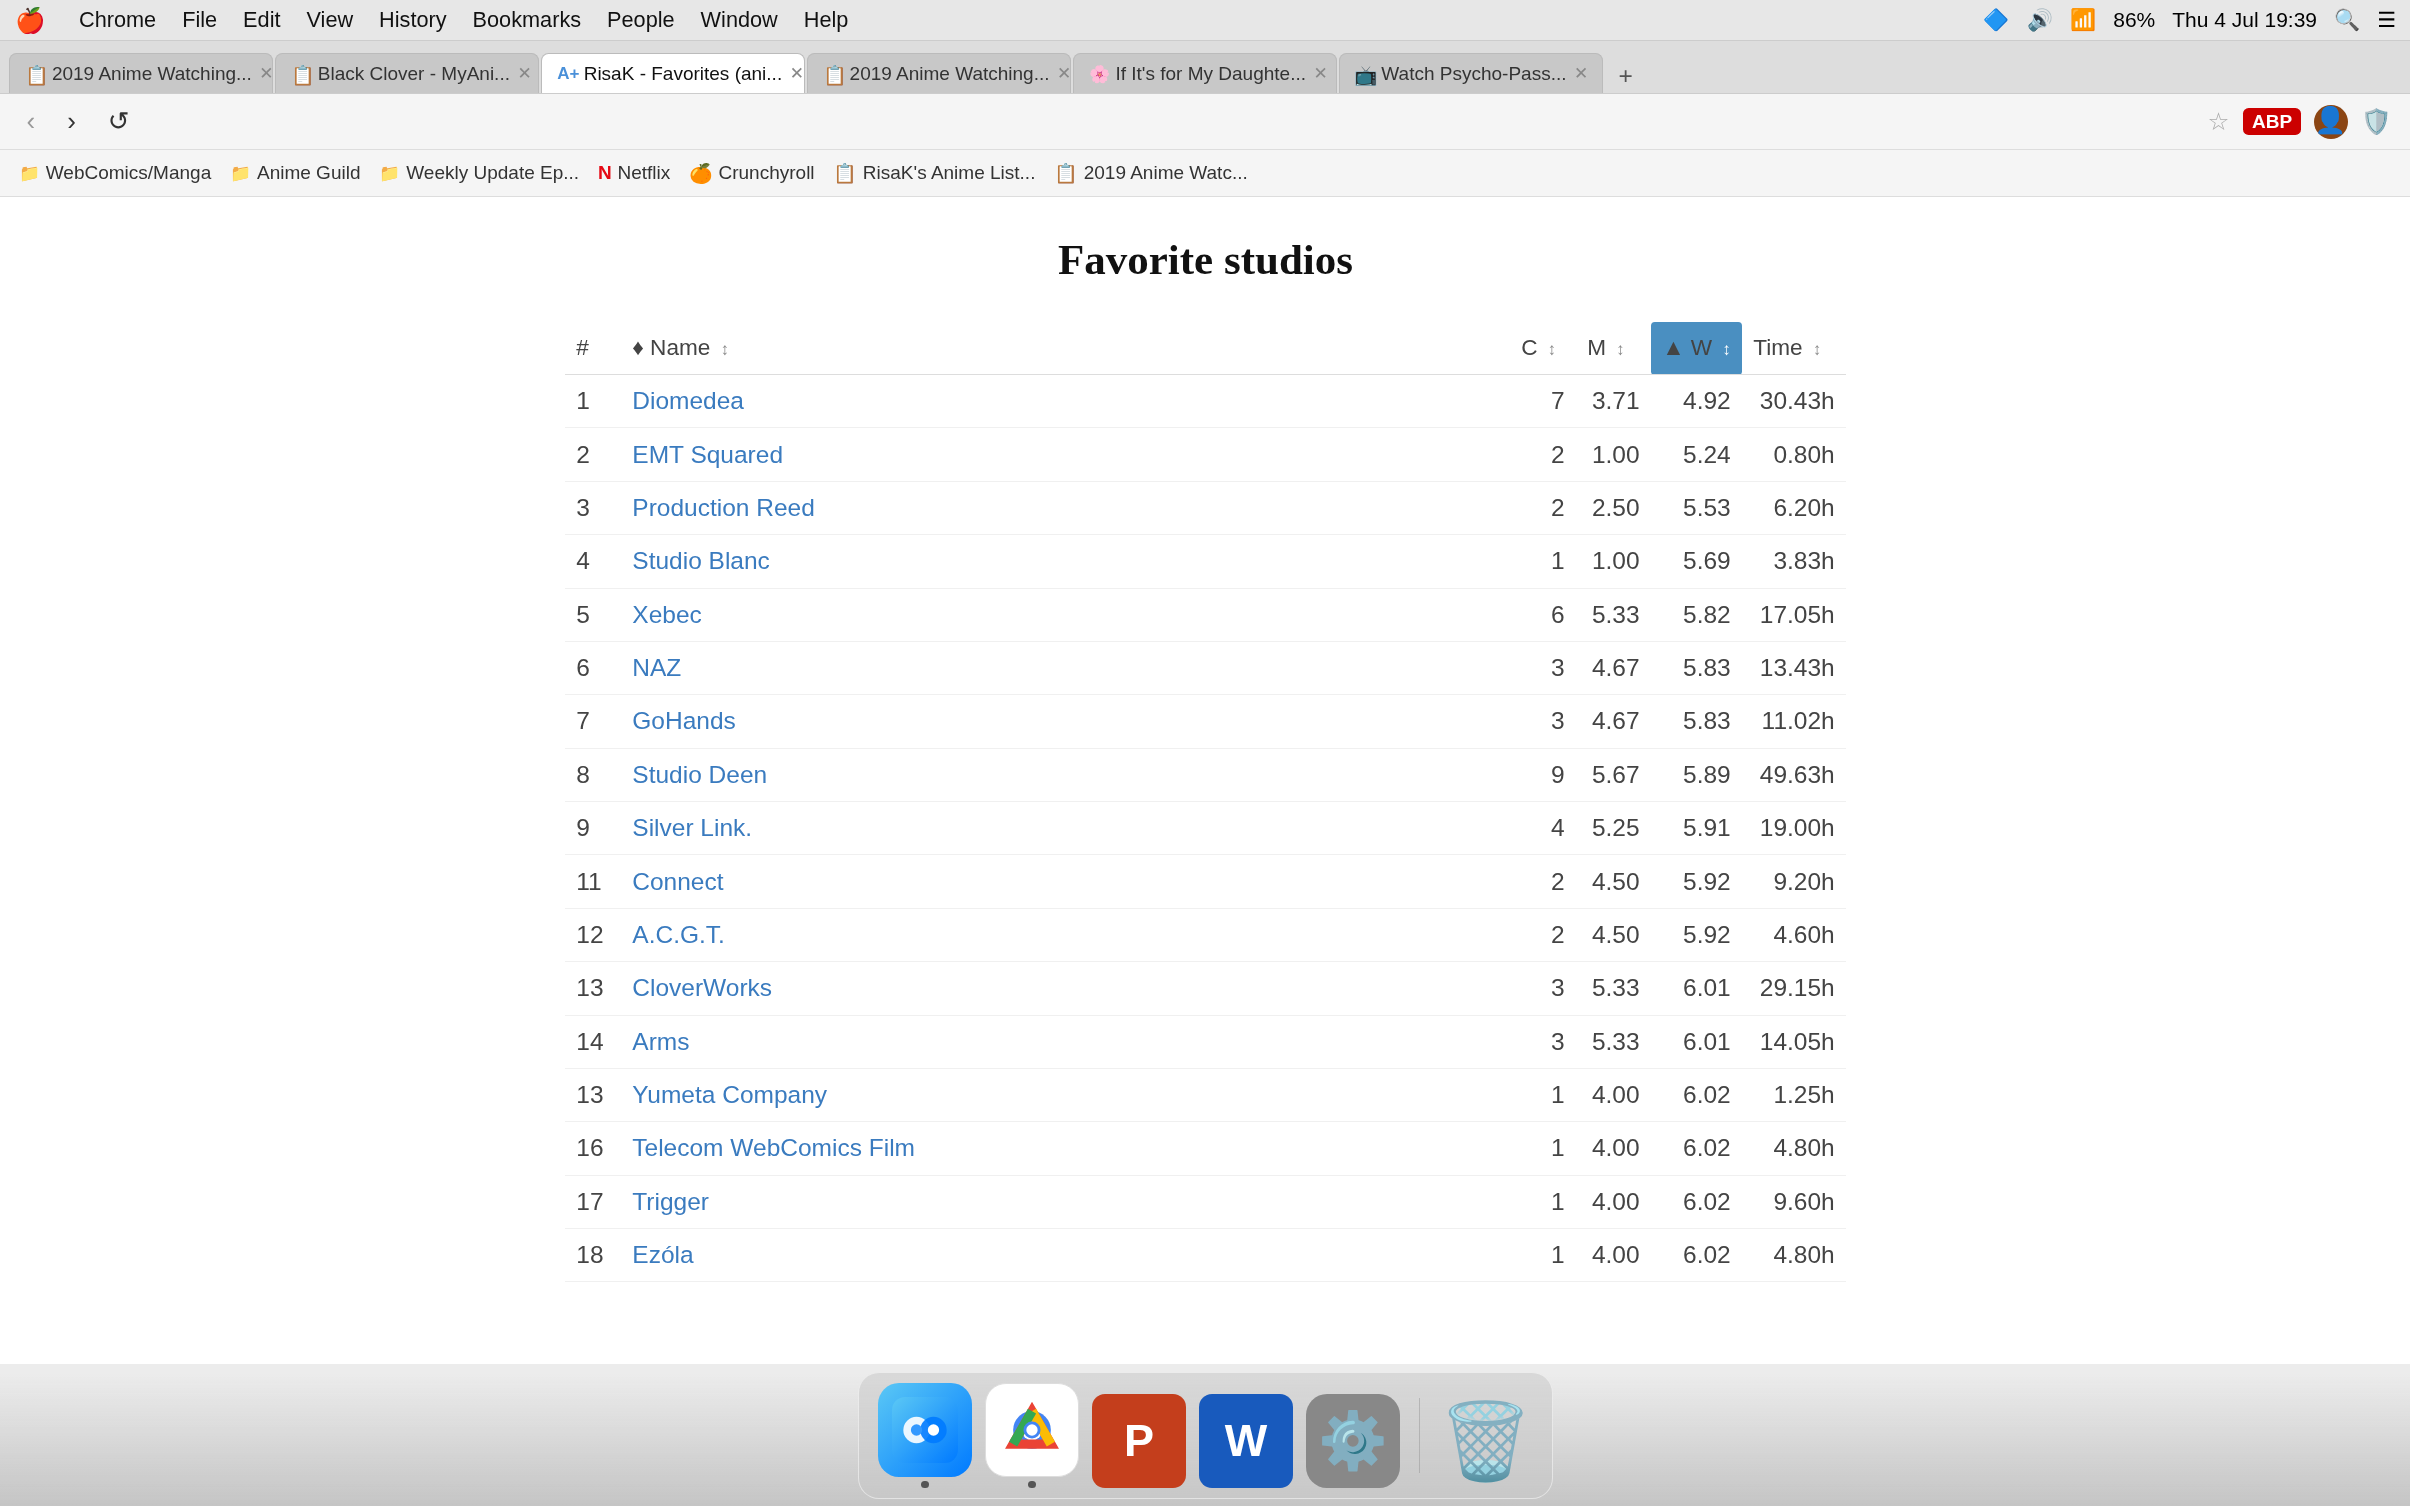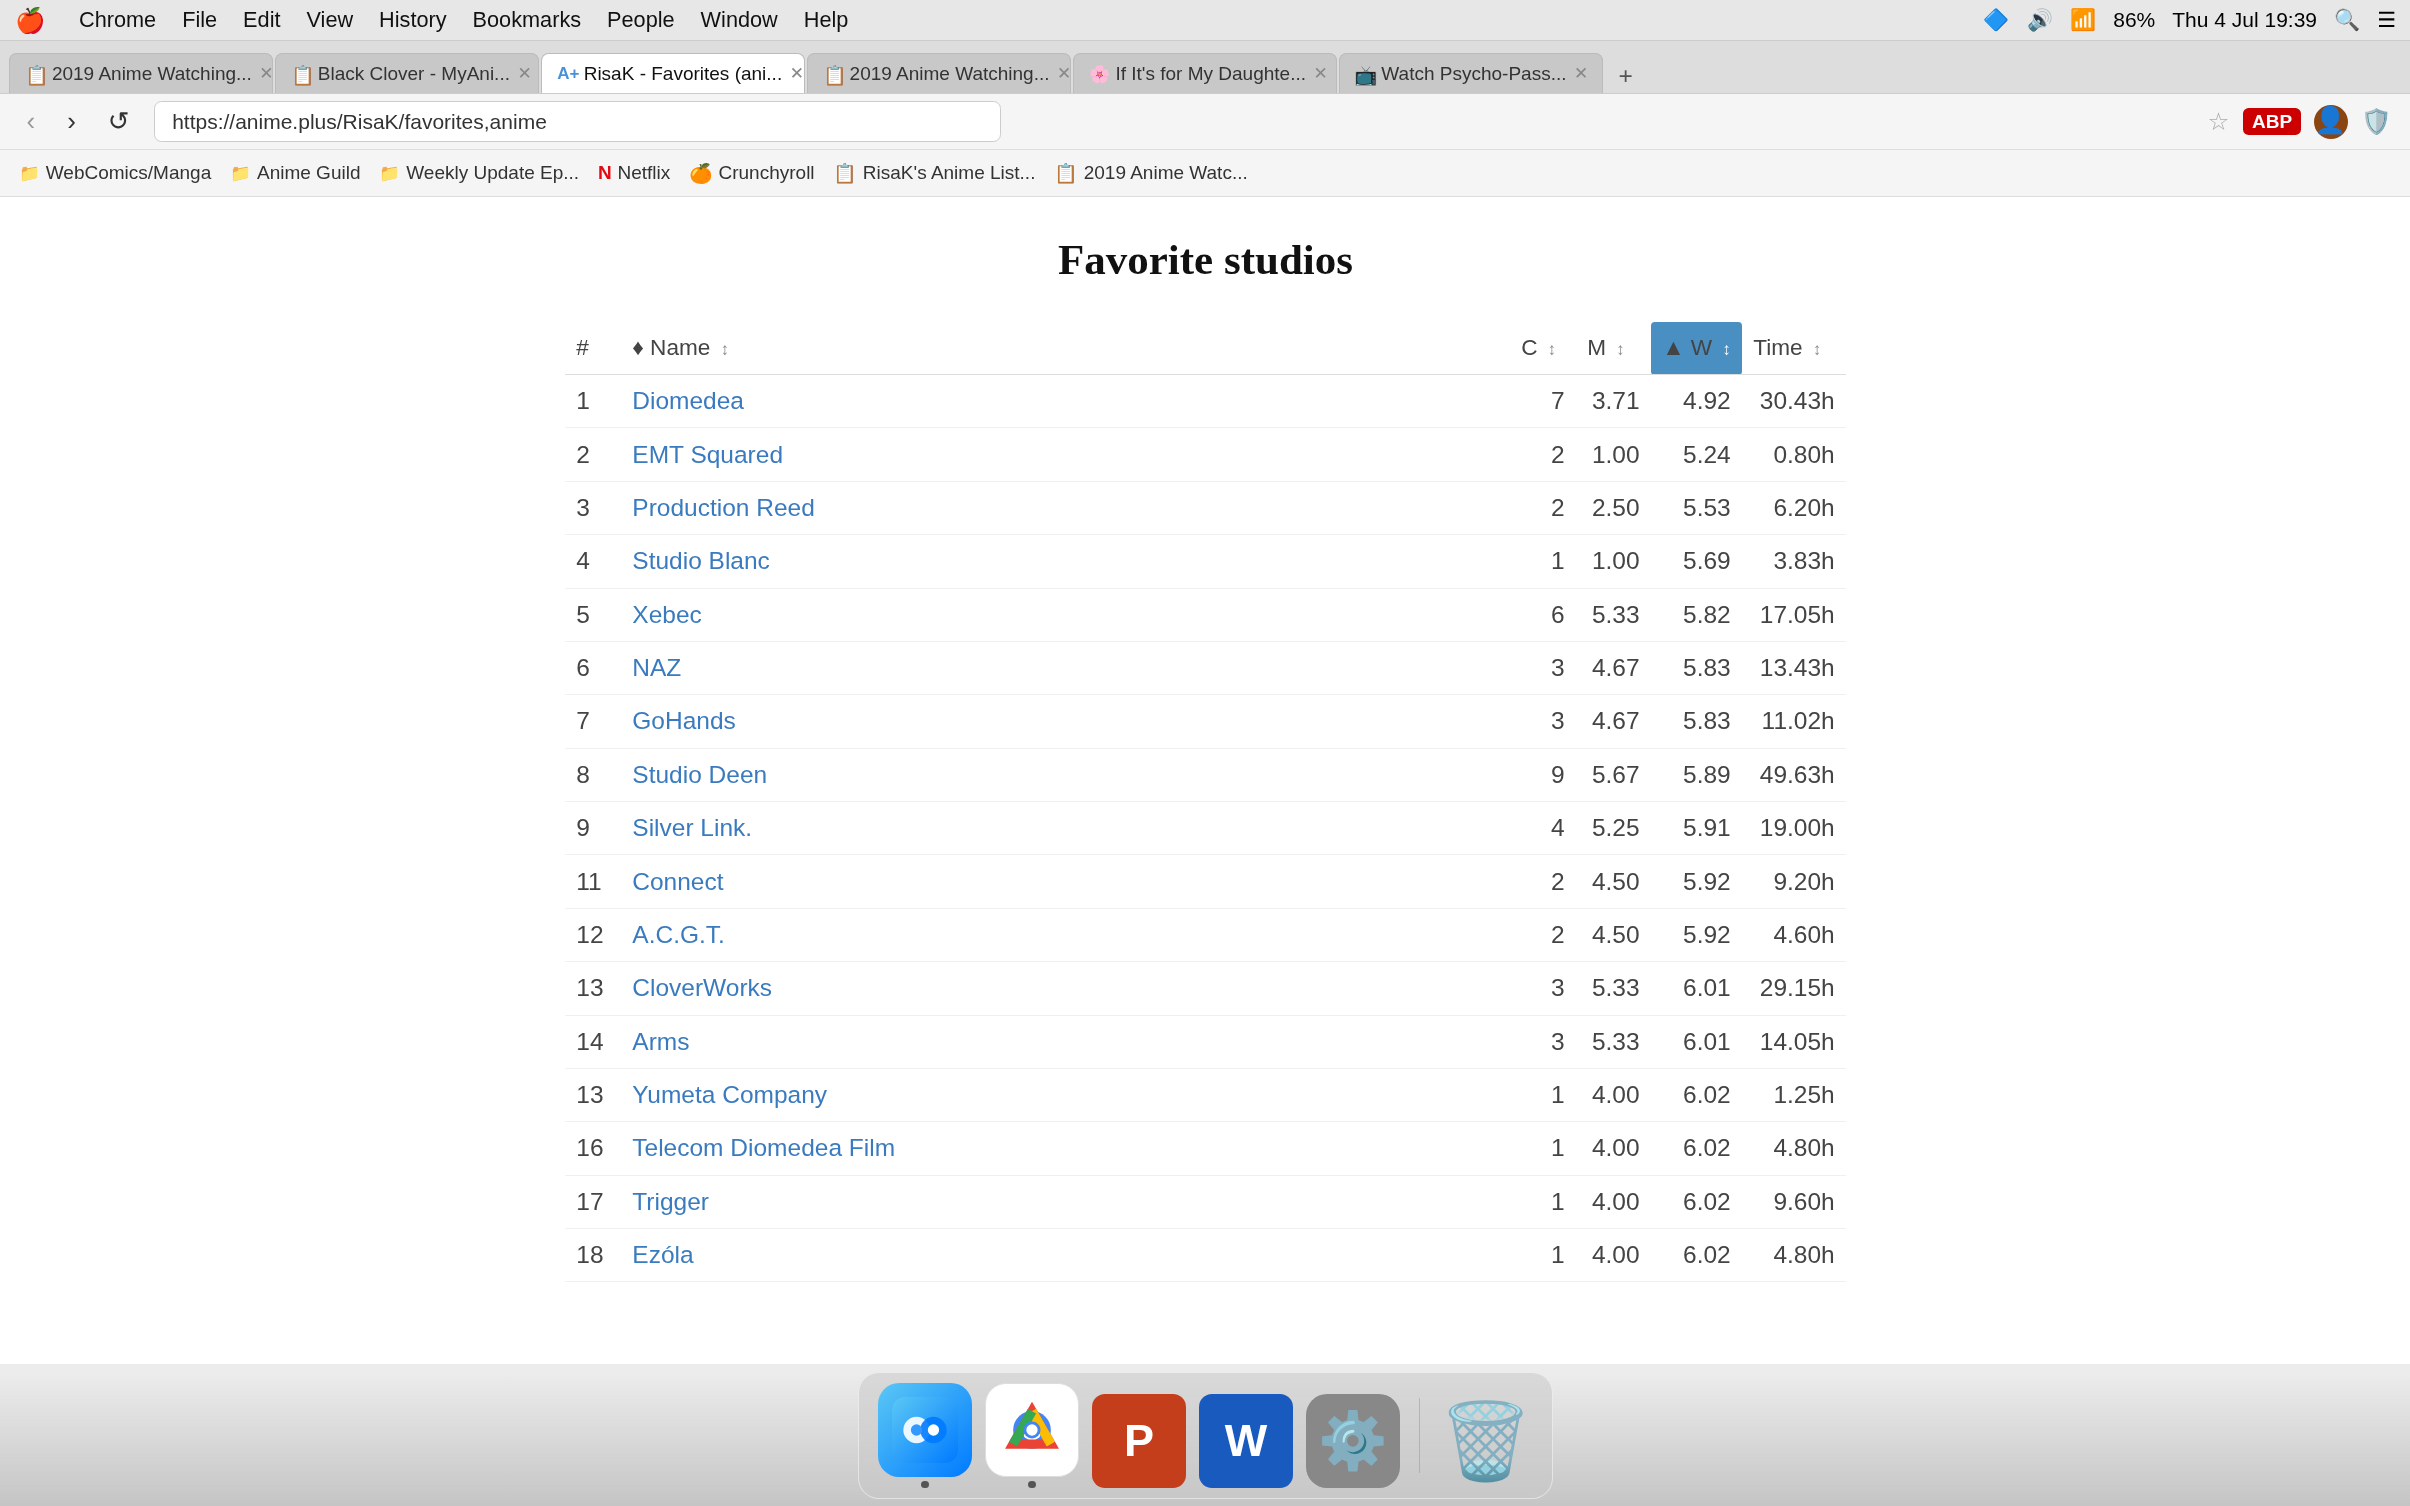--- a/index.html
+++ b/index.html
@@ -338,21 +338,20 @@
     <span>Watch Psycho-Pass...</span>
     <span class="tab-close">✕</span>
   </div>
   <div class="tab-add">+</div>
 </div>
 
 <div class="urlbar">
   <span class="nav-btn">‹</span>
   <span class="nav-btn active">›</span>
   <span class="nav-btn active">↺</span>
-  <input class="url-input" type="text" value="https://anime.plus/RisaK/favorites,anime" style="">
   <div class="urlbar-right">
     <span style="font-size:24.5px;color:#aaa;">☆</span>
     <span style="background:#c00;color:#fff;padding:2.8px 9.4px;border-radius:5.6px;font-size:19px;font-weight:bold;">ABP</span>
     <span style="width:34px;height:34px;background:#8b4513;border-radius:50%;display:inline-block;overflow:hidden;font-size:26px;">👤</span>
     <span style="font-size:24.5px;color:#c00;">🛡️</span>
   </div>
 </div>
 
 <div class="bookmarks-bar">
   <div class="bookmark-item">
@@ -509,21 +508,21 @@
         <tr>
       <td class="td-num">13</td>
       <td class="td-name"><a href="#">Yumeta Company</a></td>
       <td class="td-num-val">1</td>
       <td class="td-float">4.00</td>
       <td class="td-float">6.02</td>
       <td class="td-time">1.25h</td>
     </tr>
         <tr>
       <td class="td-num">16</td>
-      <td class="td-name"><a href="#">Telecom Diomedea Film</a></td>
+      <td class="td-name"><a href="#">Telecom WebComics Film</a></td>
       <td class="td-num-val">1</td>
       <td class="td-float">4.00</td>
       <td class="td-float">6.02</td>
       <td class="td-time">4.80h</td>
     </tr>
         <tr>
       <td class="td-num">17</td>
       <td class="td-name"><a href="#">Trigger</a></td>
       <td class="td-num-val">1</td>
       <td class="td-float">4.00</td>

